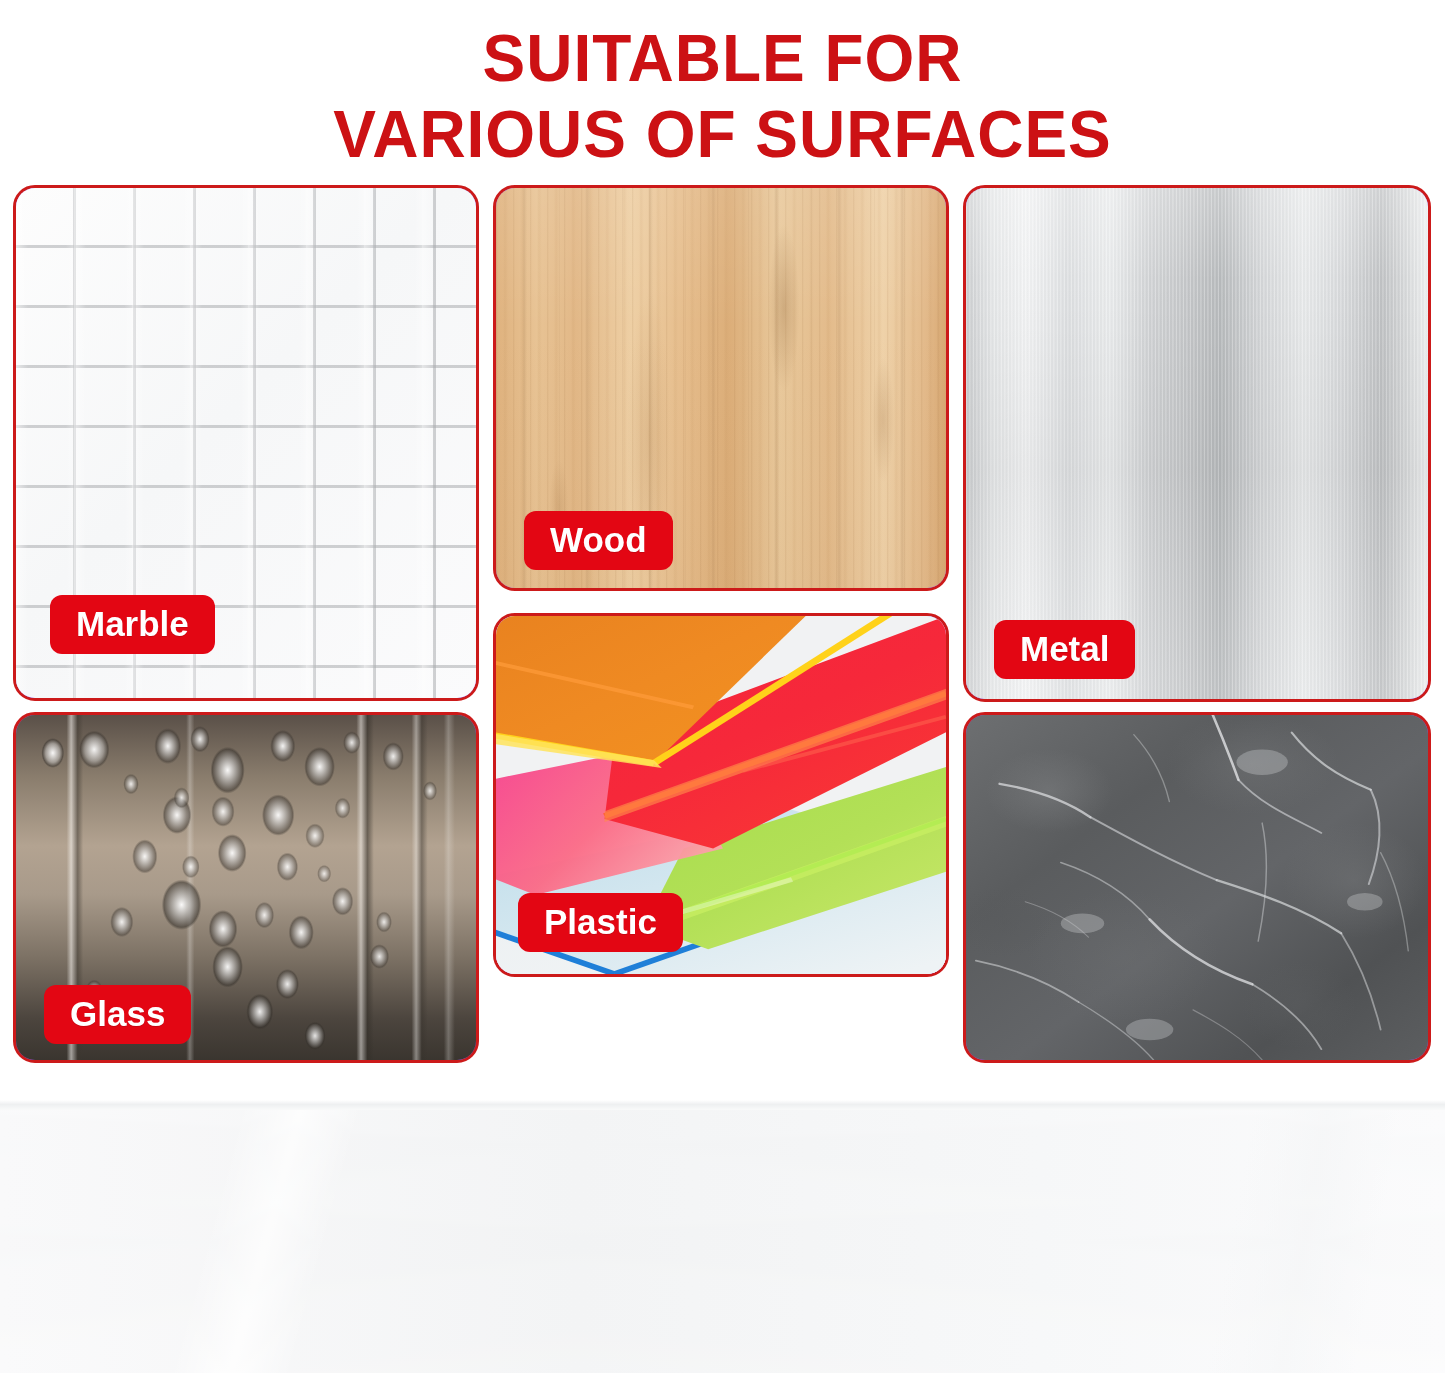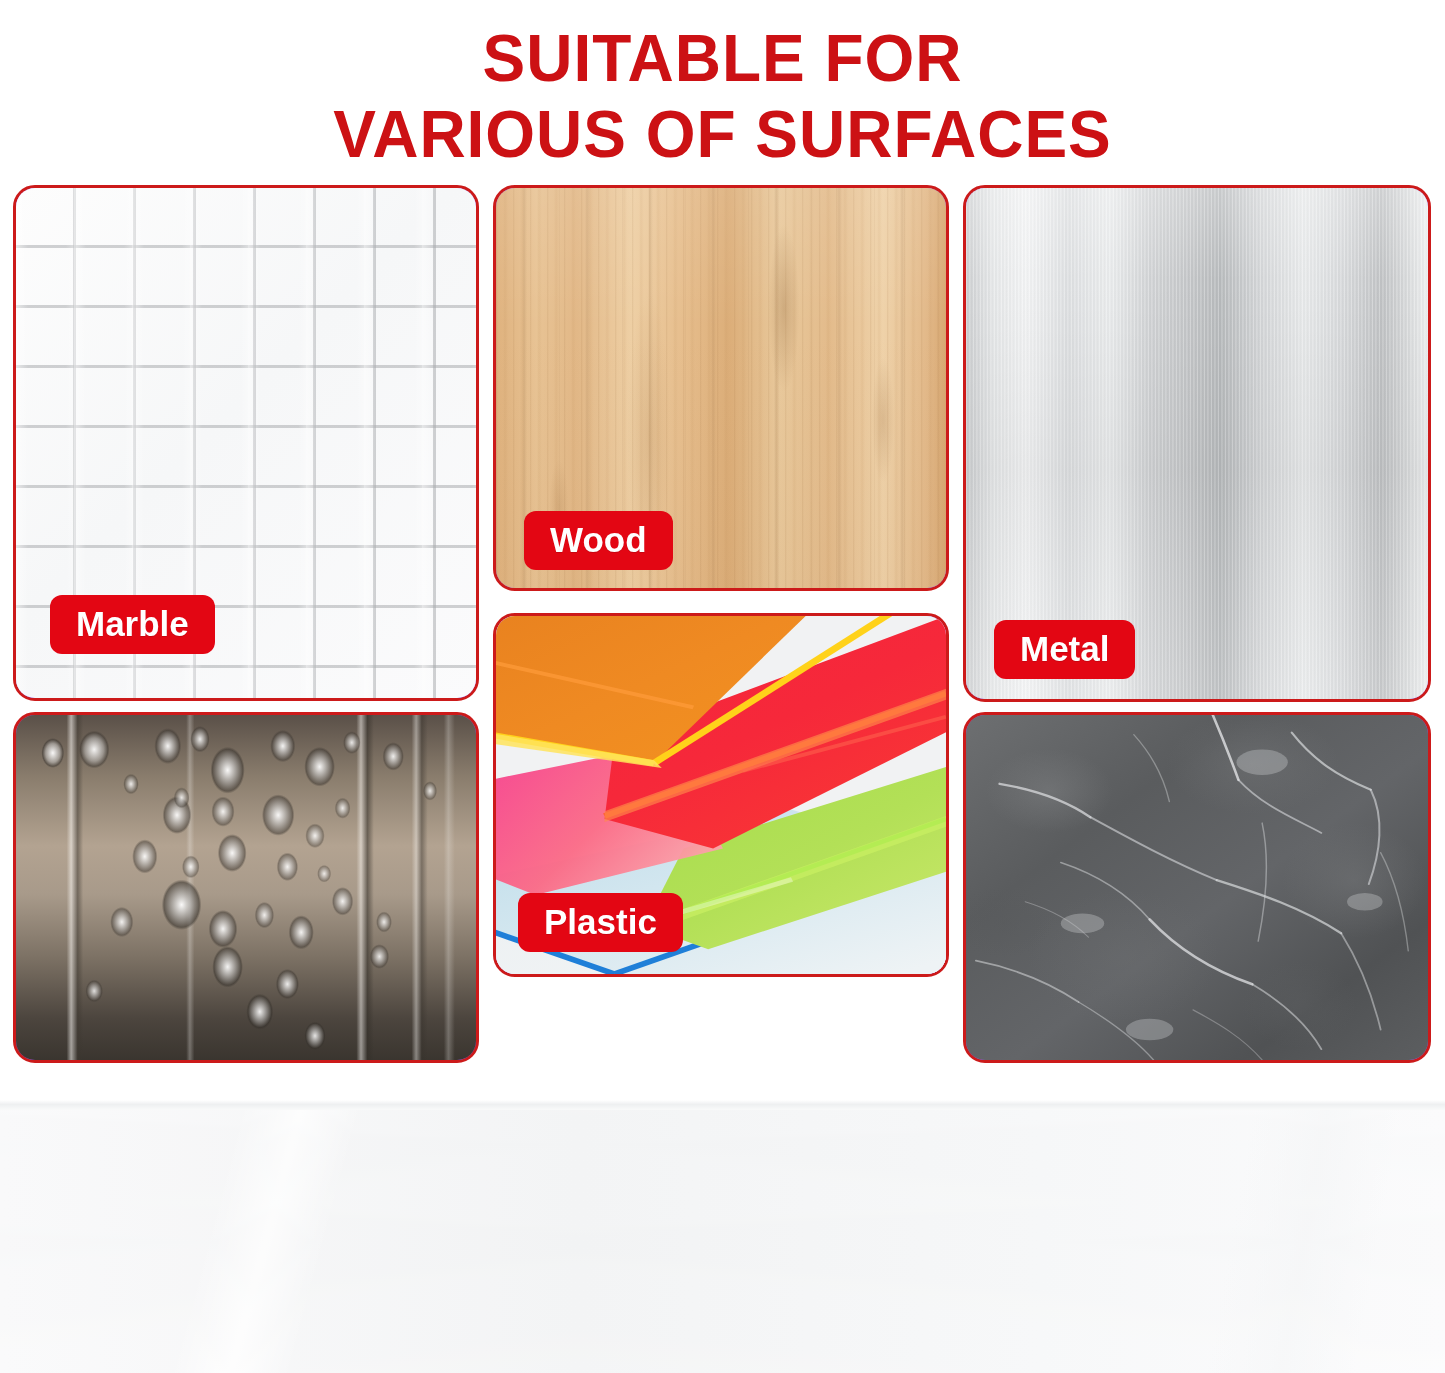--- a/index.html
+++ b/index.html
@@ -291,20 +291,21 @@
   <div class="badge" id="badge-wood">Wood</div>
 </div>
 
 <div class="panel" id="panel-metal">
   <div class="panel-surface metal-bg"></div>
   <div class="badge" id="badge-metal">Metal</div>
 </div>
 
 <div class="panel" id="panel-glass">
   <div class="panel-surface glass-bg"></div>
+  <div class="badge" id="badge-glass">Glass</div>
 </div>
 
 <div class="panel" id="panel-plastic">
   <div class="panel-surface plastic-bg">
     <svg viewBox="0 0 456 462" preserveAspectRatio="none">
       <defs>
         <linearGradient id="gOrange" x1="0" y1="0" x2="1" y2="1">
           <stop offset="0" stop-color="#e8811f"></stop>
           <stop offset="0.5" stop-color="#ef8a22"></stop>
           <stop offset="1" stop-color="#f3921f"></stop>

